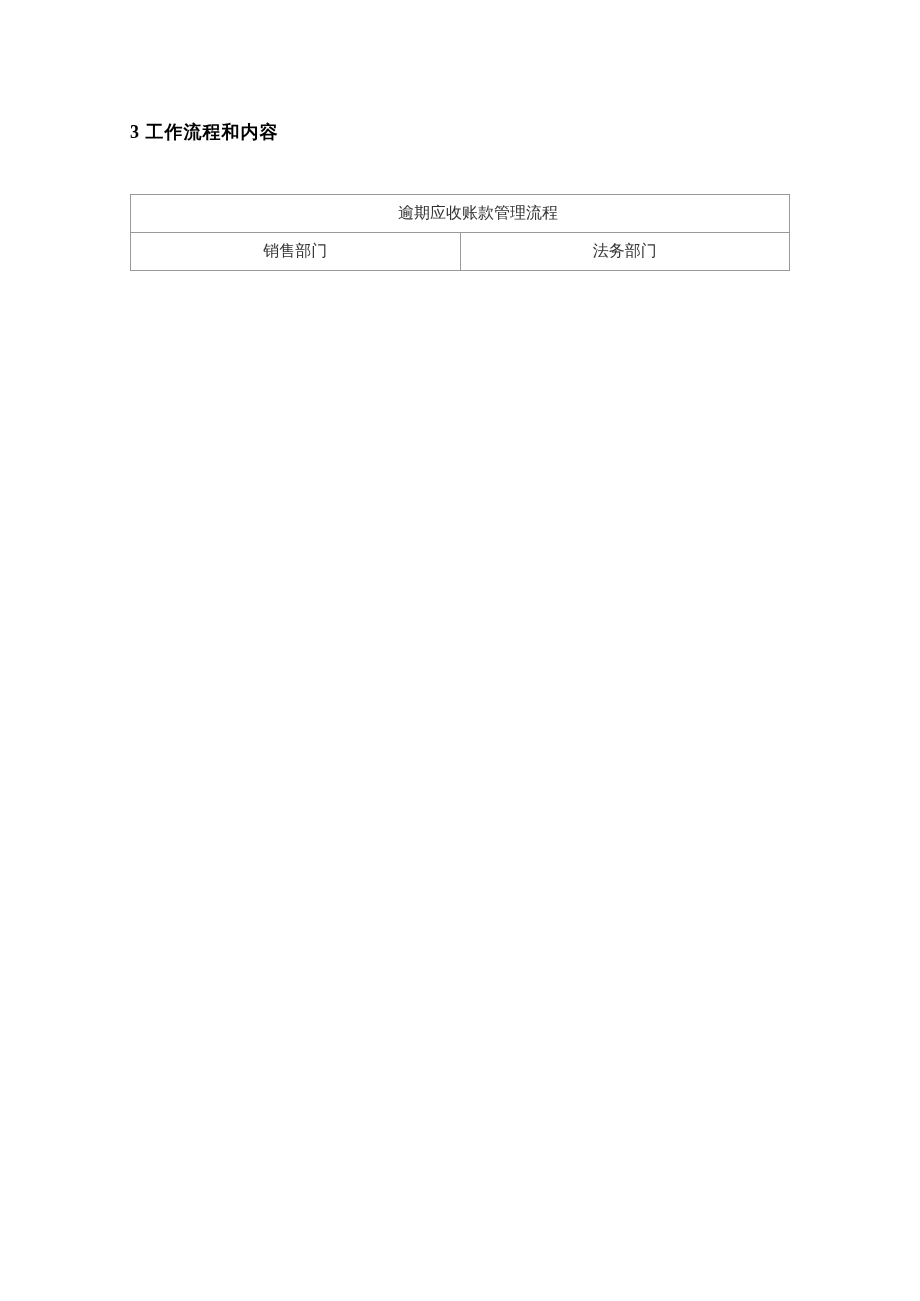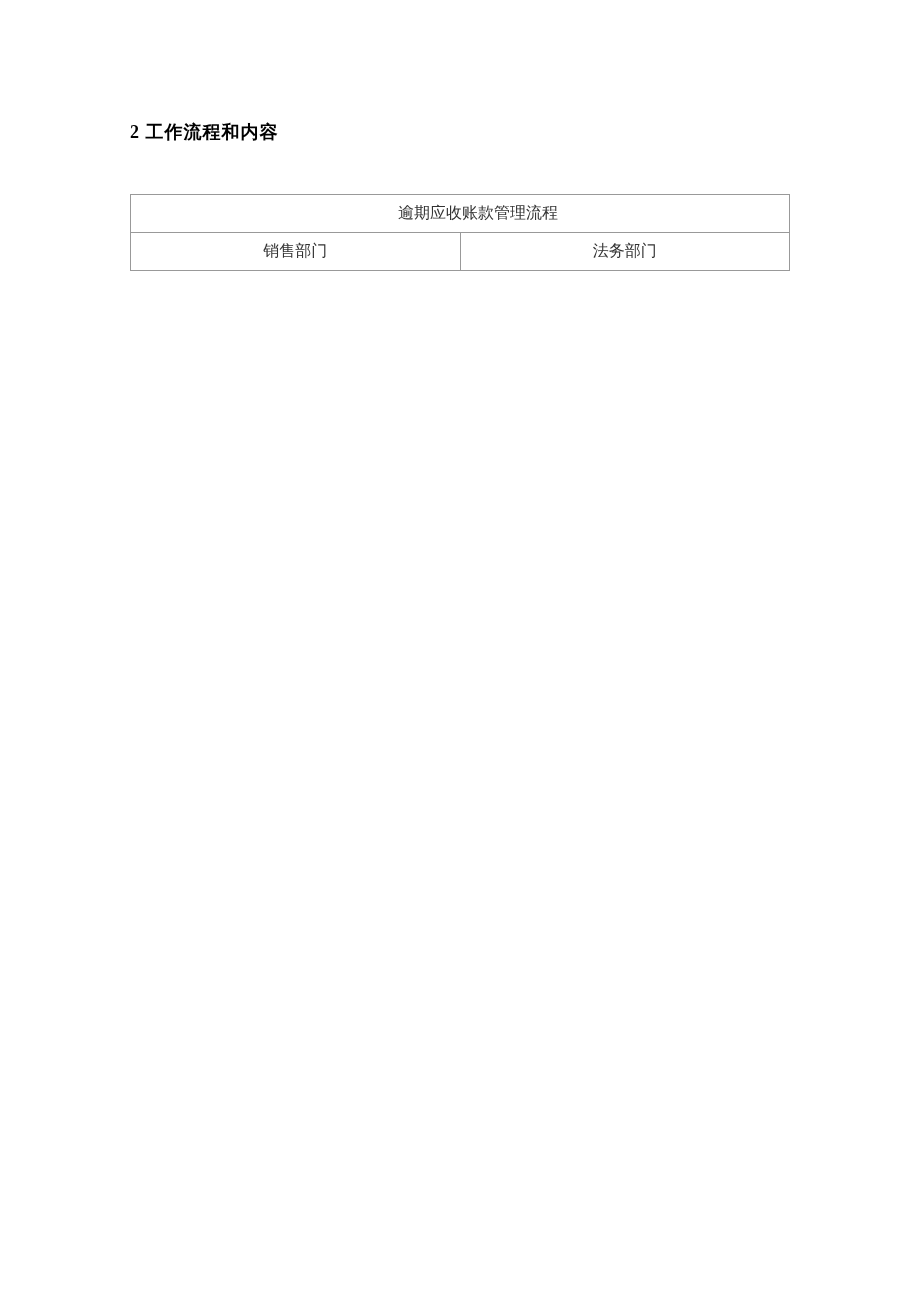--- a/index.html
+++ b/index.html
@@ -44,21 +44,21 @@
     .dept-row td {
       height: 34px;
       width: 50%;
       text-align: center;
     }
   </style>
 </head>
 <body>
 
 <div class="page-content">
-  <h2 class="section-heading">2 工作流程和内容</h2>
+  <h2 class="section-heading">3 工作流程和内容</h2>
 
   <table class="flow-table">
     <tbody>
         <tr class="title-row">
       <td colspan="2">逾期应收账款管理流程</td>
     </tr>
     <tr class="dept-row">
       <td>销售部门</td>
       <td>法务部门</td>
     </tr>

